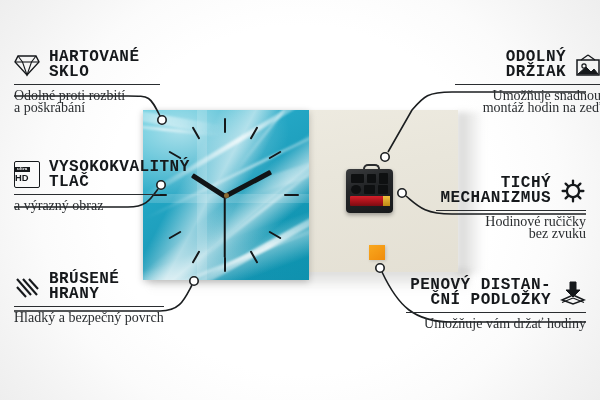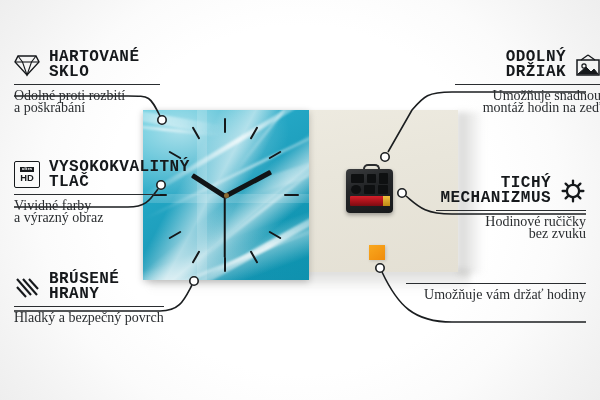--- a/index.html
+++ b/index.html
@@ -172,21 +172,21 @@
     font-family: "Liberation Serif", serif;
     font-size: 14px;
     line-height: 11.6px;
     color: #2a2d30;
   }
   .hd-badge {
     width: 25px; height: 25px;
     border: 1.6px solid #16191c;
     border-radius: 2px;
     display: flex; flex-direction: column;
-    align-items: center; justify-content: center;
+    align-items: flex-start; justify-content: center;
     line-height: 1;
   }
   .hd-ultra {
     font-family: "Liberation Sans", sans-serif;
     font-size: 4.4px; font-weight: bold;
     letter-spacing: 0.2px;
     background: #16191c; color: #fff;
     padding: 0.5px 2px;
     margin-bottom: 1px;
   }
@@ -305,21 +305,20 @@
           <span class="hd-ultra">ultra</span>
           <span class="hd-hd">HD</span>
         </span>
       </span>
       <span>
         <div class="f-title">VYSOKOKVALITNÝ</div>
         <div class="f-title">TLAČ</div>
       </span>
     </div>
     <div class="f-rule"></div>
-    <div class="f-desc">Vividné farby</div>
     <div class="f-desc">a výrazný obraz</div>
   </div>
 
   <div class="feature f-left" style="left:14px; top:272px; width:150px;">
     <div class="f-head">
       <span class="f-icon">
         <svg width="26" height="24" viewBox="0 0 26 24">
           <g stroke="currentColor" stroke-width="2.1" fill="none">
             <path d="M3,4 L17,20"></path>
             <path d="M9,4 L23,20"></path>
@@ -379,17 +378,30 @@
           <circle cx="13" cy="13" r="6.1" fill="none" stroke="currentColor" stroke-width="2.3"></circle>
         </svg>
       </span>
     </div>
     <div class="f-rule"></div>
     <div class="f-desc">Hodinové ručičky</div>
     <div class="f-desc">bez zvuku</div>
   </div>
 
   <div class="feature f-right" style="left:406px; top:278px; width:180px;">
+    <div class="f-head">
+      <span>
+        <div class="f-title">PENOVÝ DISTAN-</div>
+        <div class="f-title">ČNÍ PODLOŽKY</div>
+      </span>
+      <span class="f-icon">
+        <svg width="26" height="24" viewBox="0 0 26 24">
+          <path d="M10,1 h6 v8 h4 l-7,7 l-7,-7 h4 Z" fill="currentColor" stroke="currentColor" stroke-width="1"></path>
+          <path d="M13,14 L24,19 L13,23 L2,19 Z" fill="none" stroke="currentColor" stroke-width="1.5"></path>
+          <path d="M13,17 L24,21.5 M13,17 L2,21.5" fill="none" stroke="currentColor" stroke-width="1.1"></path>
+        </svg>
+      </span>
+    </div>
     <div class="f-rule"></div>
     <div class="f-desc">Umožňuje vám držať hodiny</div>
   </div>
 
 </div>
 
 </body></html>

